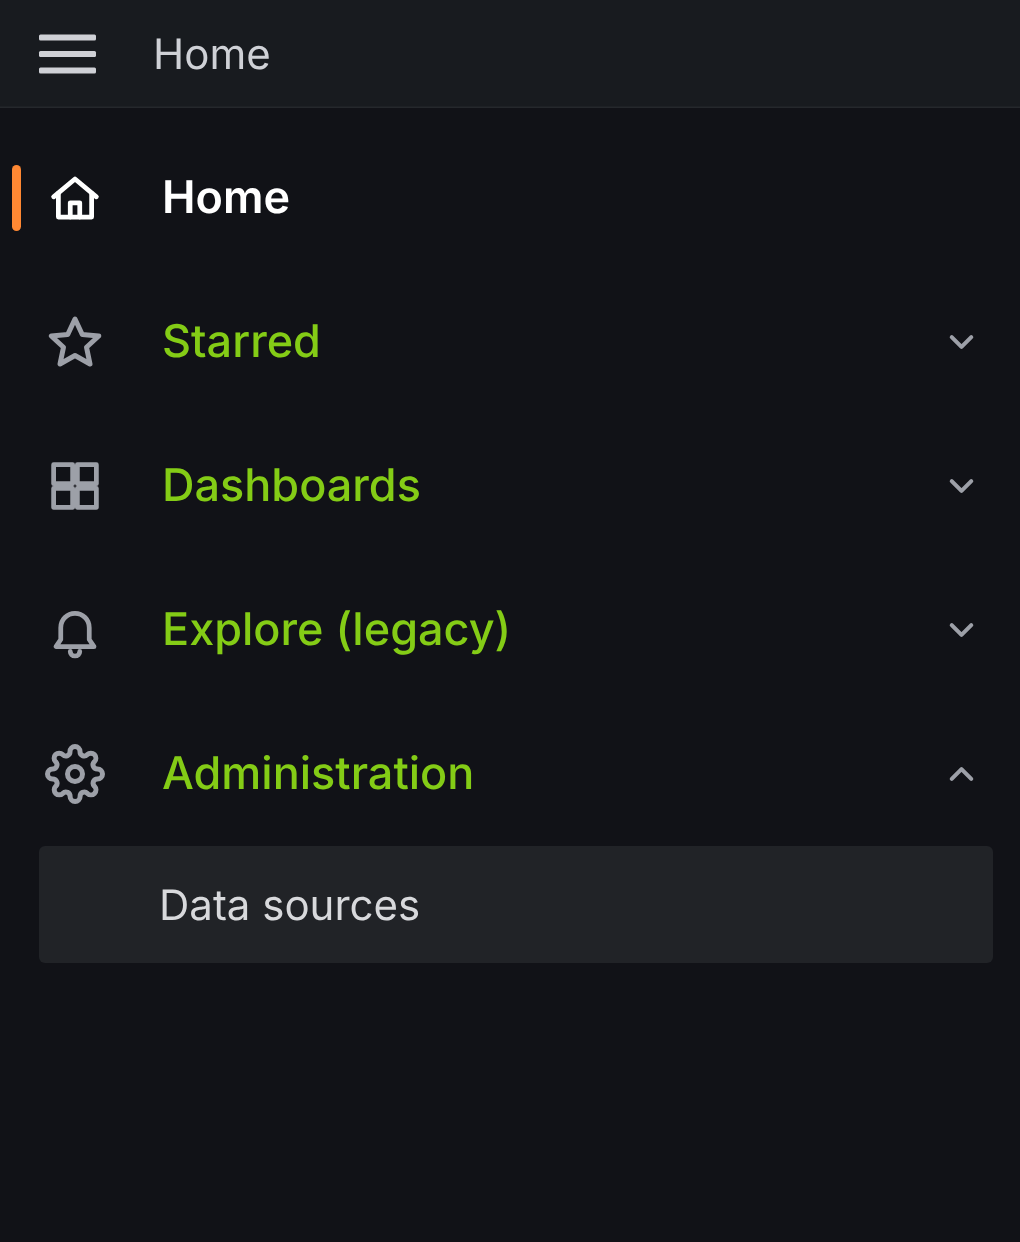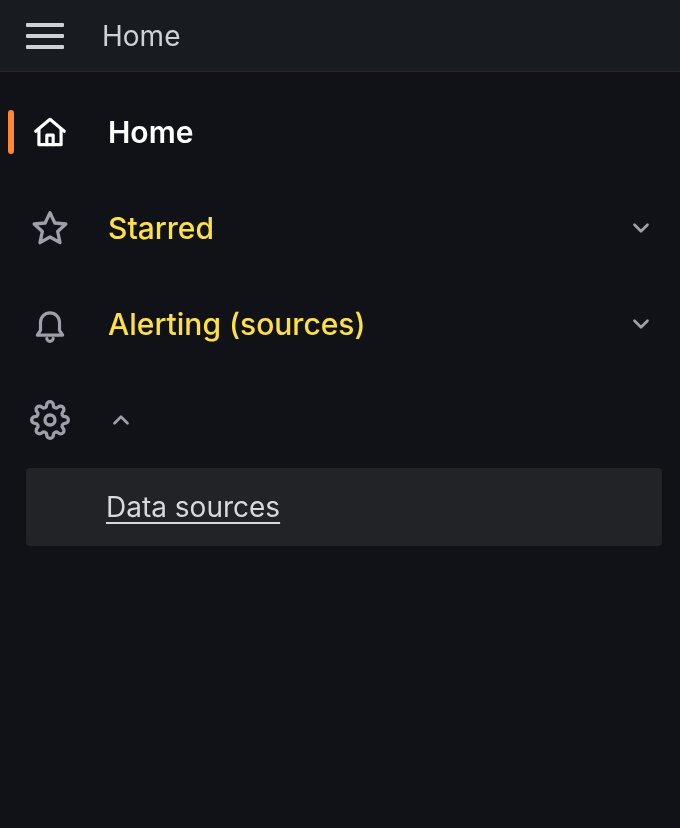--- a/index.html
+++ b/index.html
@@ -47,21 +47,21 @@
   }
   .nav-item .icon {
     width: 40px; height: 40px;
     display: flex; align-items: center; justify-content: center;
     color: #9da0a8;
     flex-shrink: 0;
   }
   .nav-item.active .icon { color: #ffffff; }
   .nav-item .label {
     font-size: 30px;
-    color: #fde047;
+    color: #84cc16;
     font-weight: 500;
     flex: 1;
   }
   .nav-item.active .label { color: #ffffff; font-weight: 600; }
   .nav-item .chev {
     color: #9da0a8;
     display: flex; align-items: center; justify-content: center;
   }
   .active-bar {
     position: absolute;
@@ -73,21 +73,20 @@
   .subitem {
     margin-left: 26px;
     margin-right: 18px;
     background: #212327;
     padding: 22px 0 22px 80px;
     border-radius: 4px;
   }
   .subitem .sublabel {
     font-size: 28px;
     color: #d8d9dc;
-    text-decoration: underline;
     text-underline-offset: 5px;
   }
   svg { display: block; }
 </style>
 </head>
 <body>
 
 <div class="topbar">
   <div class="hamburger">
     <span></span>
@@ -118,45 +117,62 @@
       </svg>
     </span>
     <span class="label">Starred</span>
     <span class="chev">
       <svg width="26" height="26" viewBox="0 0 24 24" fill="none" stroke="currentColor" stroke-width="2.5" stroke-linecap="round" stroke-linejoin="round">
           <polyline points="6 9 12 15 18 9"></polyline>
         </svg>
     </span>
   </div>
 
+  <div class="nav-item">
+    <span class="icon">
+      <svg width="38" height="38" viewBox="0 0 24 24" fill="none" stroke="currentColor" stroke-width="2" stroke-linejoin="round">
+        <rect x="3" y="3" width="8" height="8"></rect>
+          <rect x="13" y="3" width="8" height="8"></rect>
+        <rect x="3" y="13" width="8" height="8"></rect>
+          <rect x="13" y="13" width="8" height="8"></rect>
+      </svg>
+    </span>
+    <span class="label">Dashboards</span>
+    <span class="chev">
+      <svg width="26" height="26" viewBox="0 0 24 24" fill="none" stroke="currentColor" stroke-width="2.5" stroke-linecap="round" stroke-linejoin="round">
+          <polyline points="6 9 12 15 18 9"></polyline>
+        </svg>
+    </span>
+  </div>
 
 
   <div class="nav-item">
     <span class="icon">
       <svg width="38" height="38" viewBox="0 0 24 24" fill="none" stroke="currentColor" stroke-width="2" stroke-linecap="round" stroke-linejoin="round">
         <path d="M18 16v-5a6 6 0 10-12 0v5l-2 3h16z"></path>
           <path d="M10 21a2 2 0 004 0"></path>
       </svg>
     </span>
-    <span class="label">Alerting (sources)</span>
+    <span class="label">Explore (legacy)</span>
     <span class="chev">
       <svg width="26" height="26" viewBox="0 0 24 24" fill="none" stroke="currentColor" stroke-width="2.5" stroke-linecap="round" stroke-linejoin="round">
           <polyline points="6 9 12 15 18 9"></polyline>
         </svg>
     </span>
   </div>
 
 
   <div class="nav-item">
     <span class="icon">
       <svg width="40" height="40" viewBox="0 0 24 24" fill="none" stroke="currentColor" stroke-width="2" stroke-linecap="round" stroke-linejoin="round">
         <circle cx="12" cy="12" r="3"></circle>
         <path d="M19.4 15a1.7 1.7 0 00.34 1.87l.06.06a2 2 0 11-2.83 2.83l-.06-.06a1.7 1.7 0 00-1.87-.34 1.7 1.7 0 00-1 1.55V21a2 2 0 11-4 0v-.09a1.7 1.7 0 00-1-1.55 1.7 1.7 0 00-1.87.34l-.06.06a2 2 0 11-2.83-2.83l.06-.06a1.7 1.7 0 00.34-1.87 1.7 1.7 0 00-1.55-1H3a2 2 0 110-4h.09a1.7 1.7 0 001.55-1 1.7 1.7 0 00-.34-1.87l-.06-.06a2 2 0 112.83-2.83l.06.06a1.7 1.7 0 001.87.34H9a1.7 1.7 0 001-1.55V3a2 2 0 114 0v.09a1.7 1.7 0 001 1.55 1.7 1.7 0 001.87-.34l.06-.06a2 2 0 112.83 2.83l-.06.06a1.7 1.7 0 00-.34 1.87V9a1.7 1.7 0 001.55 1H21a2 2 0 110 4h-.09a1.7 1.7 0 00-1.55 1z"></path>
       </svg>
     </span>
+    <span class="label">Administration</span>
     <span class="chev">
       <svg width="26" height="26" viewBox="0 0 24 24" fill="none" stroke="currentColor" stroke-width="2.5" stroke-linecap="round" stroke-linejoin="round">
           <polyline points="6 15 12 9 18 15"></polyline>
         </svg>
     </span>
   </div>
 
   <div class="subitem">
     <span class="sublabel">Data sources</span>
   </div>

